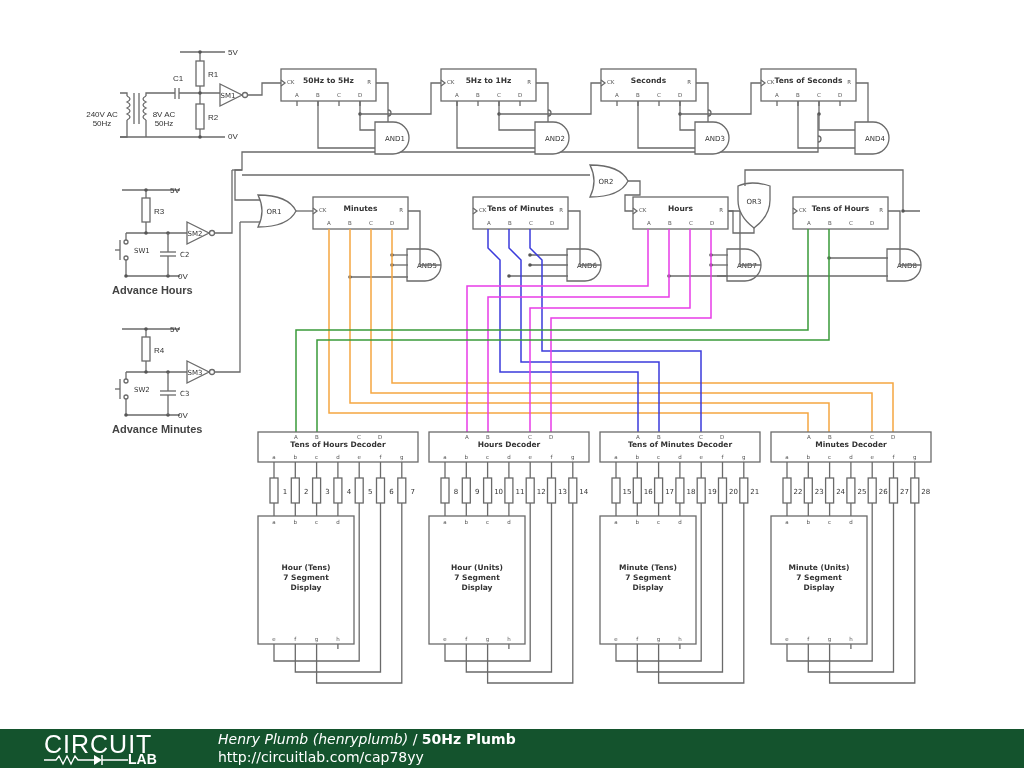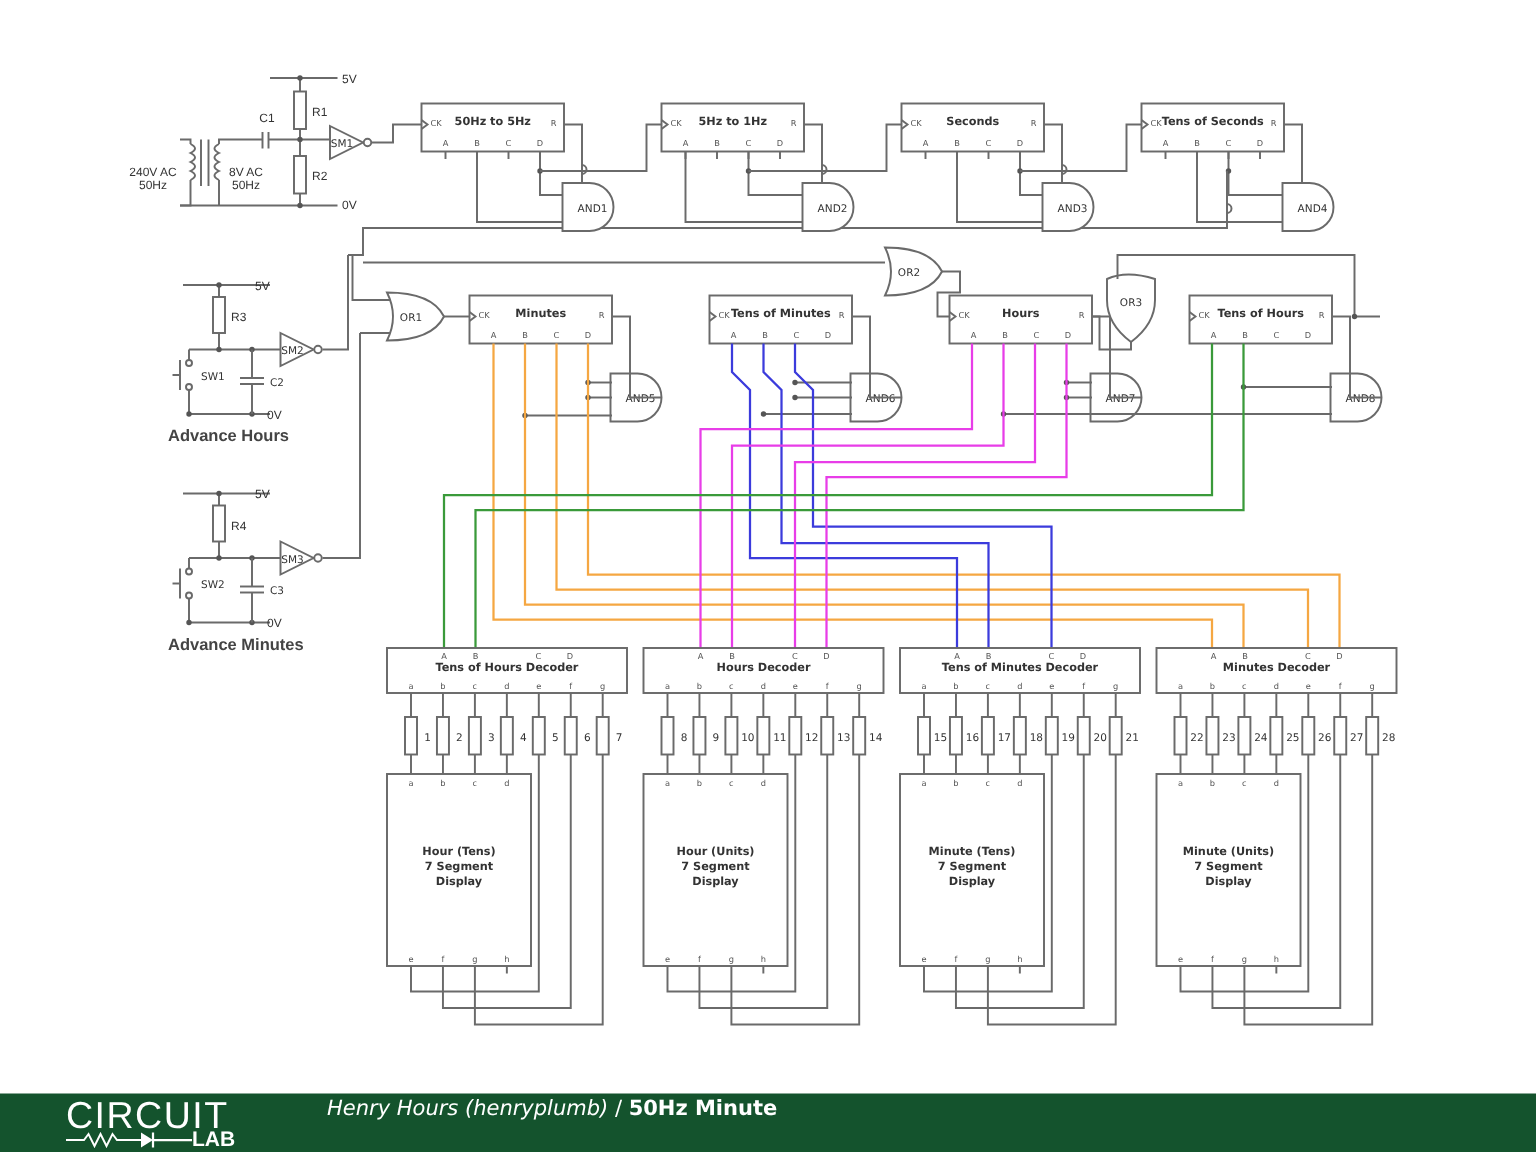--- a/index.html
+++ b/index.html
@@ -561,15 +561,16 @@
   <div id="logo">
     <div id="logo-circuit">CIRCUIT</div>
     <svg id="logo-sym" viewBox="0 0 84 14">
       <path d="M0 7 H12 L15 3 L19 11 L23 3 L27 11 L31 3 L34 7 H50" stroke="#fff" stroke-width="1.3" fill="none"></path>
       <path d="M50 2 L58 7 L50 12 Z" fill="#fff"></path>
       <path d="M58 2 V12 M58 7 H84" stroke="#fff" stroke-width="1.5"></path>
     </svg>
     <div id="logo-lab">LAB</div>
   </div>
   <div id="footer-line1">
-    <span id="footer-author">Henry Hours (henryplumb)</span><span> / </span><span id="footer-title">50Hz Minute</span>
+    <span id="footer-author">Henry Plumb (henryplumb)</span><span> / </span><span id="footer-title">50Hz Plumb</span>
   </div>
+  <div id="footer-url">http://circuitlab.com/cap78yy</div>
 </div>
 
 </body></html>

